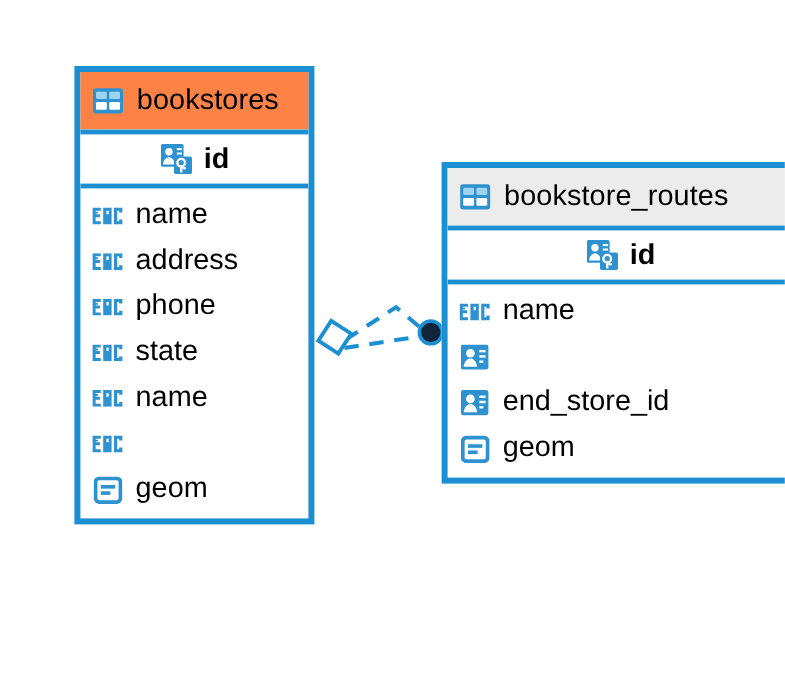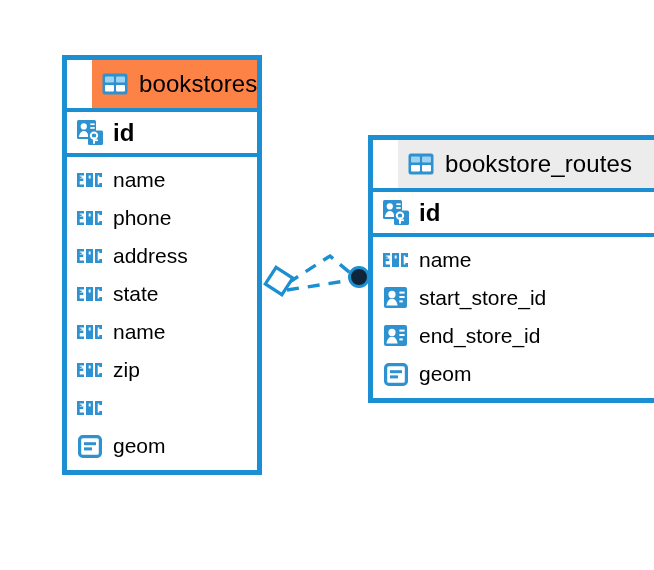--- a/index.html
+++ b/index.html
@@ -36,52 +36,52 @@
     box-sizing: border-box;
     height: 48px;
     display: flex;
     align-items: center;
     gap: 10px;
     padding: 0 9px;
     font-size: 24px;
     color: #000000;
     letter-spacing: 0.1px;
     white-space: nowrap;
-    margin-left: 25px;
   }
   .entity-header.accent-orange { background: #fd8246; }
   .entity-header.accent-grey   { background: #ececec; }
 
   .pk-row {
     box-sizing: border-box;
     height: 49px;
     display: flex;
     align-items: center;
     gap: 9px;
     padding: 0 9px;
     font-size: 24px;
     font-weight: bold;
     color: #000000;
     border-top: 4px solid #1b8fd1;
     border-bottom: 4px solid #1b8fd1;
     background: #ffffff;
     white-space: nowrap;
+    justify-content: center;
   }
 
   .field-list {
     padding: 4px 0 5px 0;
   }
   .field-row {
     box-sizing: border-box;
     height: 38px;
     display: flex;
     align-items: center;
     gap: 9px;
     padding: 0 9px;
-    font-size: 21px;
+    font-size: 24px;
     color: #000000;
     white-space: nowrap;
   }
   .field-label { line-height: 1; position: relative; top: -1px; }
 
   
   .icon {
     flex: 0 0 auto;
     display: inline-flex;
     align-items: center;
@@ -168,67 +168,57 @@
 
 
       <div class="field-row">
         <span class="icon icon-abc">
           <svg width="26" height="14" viewBox="0 0 26 14">
             <path fill="#2e92d1" d="M0 14 V0 H7 V2.6 H2.7 V5.6 H6.3 V8.1 H2.7 V11.4 H7 V14 Z M1.6 3.4 h3 v1.6 h-3 Z"></path>
             <path fill="#2e92d1" d="M9 14 V0 H16 V5.9 H13.6 V2.6 H11.7 V5.6 H16 V14 H9 Z M11.7 8.1 h1.9 v3.3 h-1.9 Z"></path>
             <path fill="#2e92d1" d="M18 14 V0 H25 V4 H22.3 V2.6 H20.7 V11.4 H22.3 V10 H25 V14 Z"></path>
           </svg>
         </span>
+        <span class="field-label">address</span>
+      </div>
+
+      <div class="field-row">
+        <span class="icon icon-abc">
+          <svg width="26" height="14" viewBox="0 0 26 14">
+            <path fill="#2e92d1" d="M0 14 V0 H7 V2.6 H2.7 V5.6 H6.3 V8.1 H2.7 V11.4 H7 V14 Z M1.6 3.4 h3 v1.6 h-3 Z"></path>
+            <path fill="#2e92d1" d="M9 14 V0 H16 V5.9 H13.6 V2.6 H11.7 V5.6 H16 V14 H9 Z M11.7 8.1 h1.9 v3.3 h-1.9 Z"></path>
+            <path fill="#2e92d1" d="M18 14 V0 H25 V4 H22.3 V2.6 H20.7 V11.4 H22.3 V10 H25 V14 Z"></path>
+          </svg>
+        </span>
         <span class="field-label">phone</span>
       </div>
 
       <div class="field-row">
         <span class="icon icon-abc">
           <svg width="26" height="14" viewBox="0 0 26 14">
             <path fill="#2e92d1" d="M0 14 V0 H7 V2.6 H2.7 V5.6 H6.3 V8.1 H2.7 V11.4 H7 V14 Z M1.6 3.4 h3 v1.6 h-3 Z"></path>
             <path fill="#2e92d1" d="M9 14 V0 H16 V5.9 H13.6 V2.6 H11.7 V5.6 H16 V14 H9 Z M11.7 8.1 h1.9 v3.3 h-1.9 Z"></path>
             <path fill="#2e92d1" d="M18 14 V0 H25 V4 H22.3 V2.6 H20.7 V11.4 H22.3 V10 H25 V14 Z"></path>
           </svg>
         </span>
-        <span class="field-label">address</span>
-      </div>
-
-      <div class="field-row">
-        <span class="icon icon-abc">
-          <svg width="26" height="14" viewBox="0 0 26 14">
-            <path fill="#2e92d1" d="M0 14 V0 H7 V2.6 H2.7 V5.6 H6.3 V8.1 H2.7 V11.4 H7 V14 Z M1.6 3.4 h3 v1.6 h-3 Z"></path>
-            <path fill="#2e92d1" d="M9 14 V0 H16 V5.9 H13.6 V2.6 H11.7 V5.6 H16 V14 H9 Z M11.7 8.1 h1.9 v3.3 h-1.9 Z"></path>
-            <path fill="#2e92d1" d="M18 14 V0 H25 V4 H22.3 V2.6 H20.7 V11.4 H22.3 V10 H25 V14 Z"></path>
-          </svg>
-        </span>
         <span class="field-label">state</span>
       </div>
 
       <div class="field-row">
         <span class="icon icon-abc">
           <svg width="26" height="14" viewBox="0 0 26 14">
             <path fill="#2e92d1" d="M0 14 V0 H7 V2.6 H2.7 V5.6 H6.3 V8.1 H2.7 V11.4 H7 V14 Z M1.6 3.4 h3 v1.6 h-3 Z"></path>
             <path fill="#2e92d1" d="M9 14 V0 H16 V5.9 H13.6 V2.6 H11.7 V5.6 H16 V14 H9 Z M11.7 8.1 h1.9 v3.3 h-1.9 Z"></path>
             <path fill="#2e92d1" d="M18 14 V0 H25 V4 H22.3 V2.6 H20.7 V11.4 H22.3 V10 H25 V14 Z"></path>
           </svg>
         </span>
         <span class="field-label">name</span>
       </div>
 
 
-      <div class="field-row">
-        <span class="icon icon-abc">
-          <svg width="26" height="14" viewBox="0 0 26 14">
-            <path fill="#2e92d1" d="M0 14 V0 H7 V2.6 H2.7 V5.6 H6.3 V8.1 H2.7 V11.4 H7 V14 Z M1.6 3.4 h3 v1.6 h-3 Z"></path>
-            <path fill="#2e92d1" d="M9 14 V0 H16 V5.9 H13.6 V2.6 H11.7 V5.6 H16 V14 H9 Z M11.7 8.1 h1.9 v3.3 h-1.9 Z"></path>
-            <path fill="#2e92d1" d="M18 14 V0 H25 V4 H22.3 V2.6 H20.7 V11.4 H22.3 V10 H25 V14 Z"></path>
-          </svg>
-        </span>
-        <span class="field-label">zip</span>
-      </div>
 
       <div class="field-row">
         <span class="icon icon-abc">
           <svg width="26" height="14" viewBox="0 0 26 14">
             <path fill="#2e92d1" d="M0 14 V0 H7 V2.6 H2.7 V5.6 H6.3 V8.1 H2.7 V11.4 H7 V14 Z M1.6 3.4 h3 v1.6 h-3 Z"></path>
             <path fill="#2e92d1" d="M9 14 V0 H16 V5.9 H13.6 V2.6 H11.7 V5.6 H16 V14 H9 Z M11.7 8.1 h1.9 v3.3 h-1.9 Z"></path>
             <path fill="#2e92d1" d="M18 14 V0 H25 V4 H22.3 V2.6 H20.7 V11.4 H22.3 V10 H25 V14 Z"></path>
           </svg>
         </span>
       </div>
@@ -296,21 +286,20 @@
         <span class="icon">
           <svg width="24" height="22" viewBox="0 0 24 22">
             <rect x="0" y="0" width="23" height="21" rx="2" fill="#2e92d1"></rect>
             <circle cx="8" cy="7.4" r="3.6" fill="#ffffff"></circle>
             <path d="M2.4 18.6 C3 13.6 5.9 11.7 8 11.7 C10.1 11.7 13 13.6 13.6 18.6 Z" fill="#ffffff"></path>
             <rect x="15.4" y="4.6" width="5.2" height="2" fill="#ffffff"></rect>
             <rect x="15.4" y="9" width="5.2" height="2" fill="#ffffff"></rect>
             <rect x="15.4" y="13.4" width="3.4" height="2" fill="#ffffff"></rect>
           </svg>
         </span>
-        <span class="field-label">start_store_id</span>
       </div>
 
       <div class="field-row">
         <span class="icon">
           <svg width="24" height="22" viewBox="0 0 24 22">
             <rect x="0" y="0" width="23" height="21" rx="2" fill="#2e92d1"></rect>
             <circle cx="8" cy="7.4" r="3.6" fill="#ffffff"></circle>
             <path d="M2.4 18.6 C3 13.6 5.9 11.7 8 11.7 C10.1 11.7 13 13.6 13.6 18.6 Z" fill="#ffffff"></path>
             <rect x="15.4" y="4.6" width="5.2" height="2" fill="#ffffff"></rect>
             <rect x="15.4" y="9" width="5.2" height="2" fill="#ffffff"></rect>

